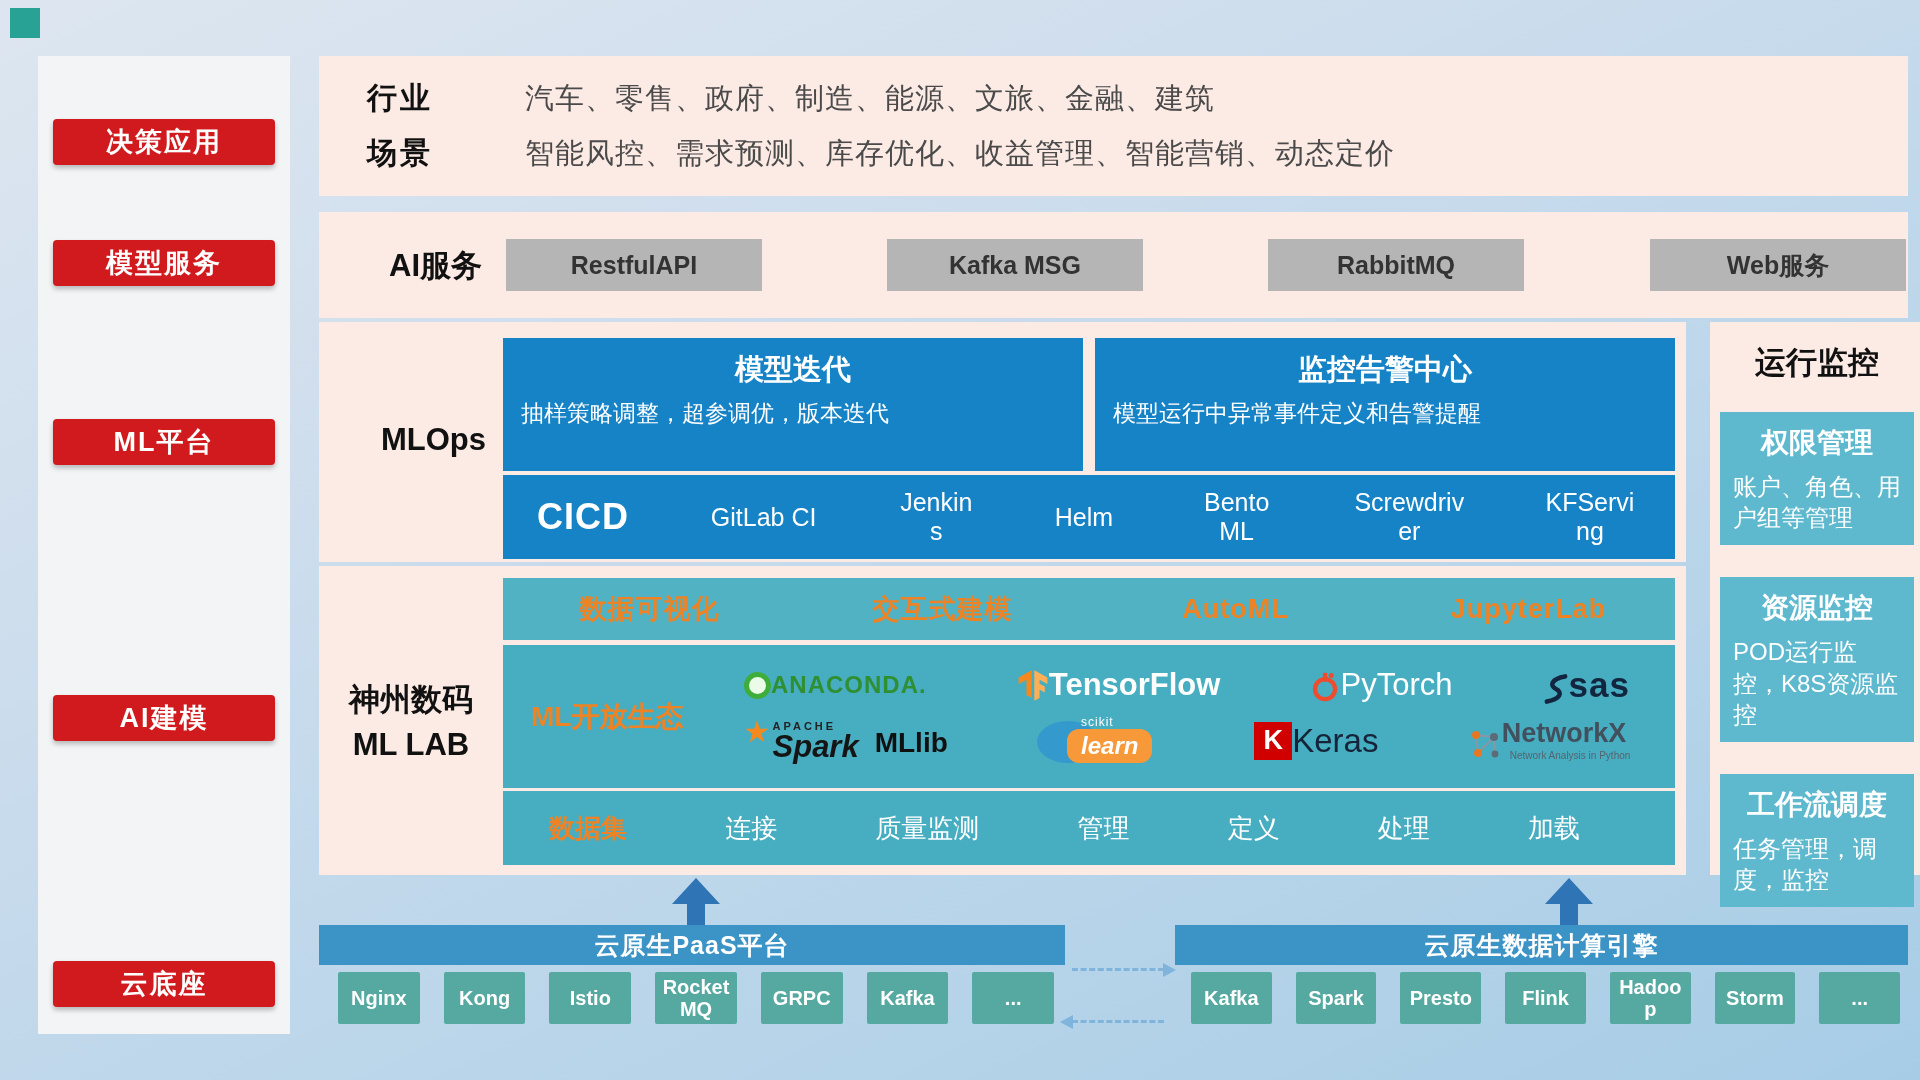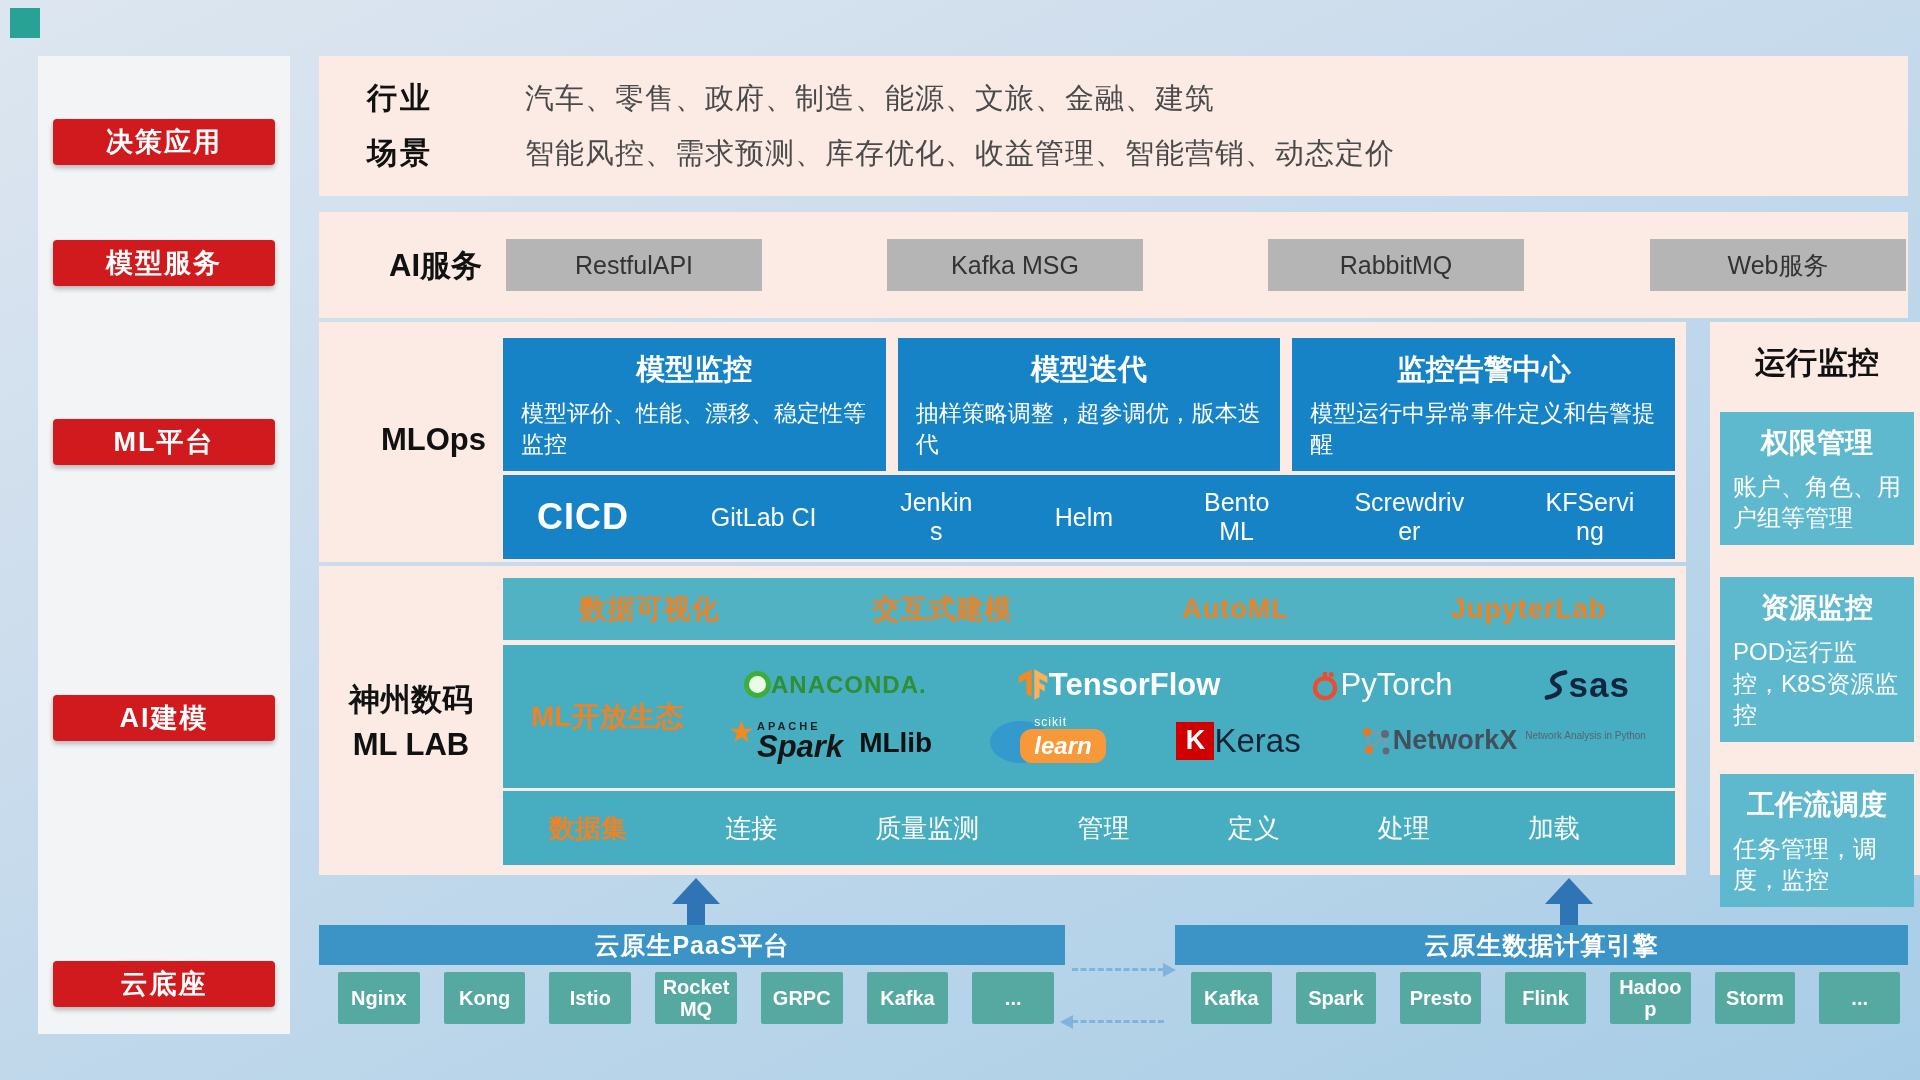--- a/index.html
+++ b/index.html
@@ -21,21 +21,21 @@
   .sec{position:absolute;background:#fcebe5;box-sizing:border-box;}
   .sec-industry{left:319px;top:56px;width:1589px;height:140px;display:flex;flex-direction:column;
     justify-content:space-evenly;padding:8px 20px 8px 48px;}
   .ind-row{display:flex;align-items:center;gap:50px;}
   .ind-label{font-size:30px;font-weight:bold;color:#111;width:108px;letter-spacing:3px;}
   .ind-text{font-size:29px;color:#4a4a4a;letter-spacing:1px;}
 
   .sec-ai{left:319px;top:212px;width:1589px;height:106px;}
   .ai-label{position:absolute;left:70px;top:33px;font-size:31px;font-weight:bold;color:#111;}
   .gray-btn{position:absolute;top:27px;width:256px;height:52px;background:#b5b5b5;color:#333;
-    font-size:25px;font-weight:normal;display:flex;align-items:center;justify-content:center;}
+    font-size:25px;font-weight:bold;display:flex;align-items:center;justify-content:center;}
   .gb-0{left:187px}.gb-1{left:568px}.gb-2{left:949px}.gb-3{left:1331px}
 
   
   .sec-mlops{left:319px;top:322px;width:1367px;height:240px;}
   .mlops-label{position:absolute;left:62px;top:100px;font-size:31px;font-weight:bold;color:#111;}
   .mlops-cards{position:absolute;left:184px;top:16px;width:1172px;height:133px;display:flex;gap:12px;}
   .mcard{flex:1;background:#1583c6;color:#fff;padding:8px 18px;box-sizing:border-box;}
   .mcard-title{text-align:center;font-size:29px;font-weight:bold;margin:4px 0 8px;}
   .mcard-desc{font-size:23px;line-height:1.35;}
   .cicd{position:absolute;left:184px;top:153px;width:1172px;height:84px;background:#1583c6;color:#fff;
@@ -49,41 +49,41 @@
   .mllab-label{position:absolute;left:0;top:112px;width:184px;text-align:center;
     font-size:31px;font-weight:bold;color:#111;line-height:1.45;}
   .mllab-topbtns{position:absolute;left:184px;top:12px;width:1172px;height:62px;display:flex;gap:0;}
   .teal-btn{flex:1;background:#50b2c3;color:#ee8325;font-size:27px;font-weight:bold;
     display:flex;align-items:center;justify-content:center;letter-spacing:1px;}
   .eco{position:absolute;left:184px;top:79px;width:1172px;height:143px;background:#47adc0;
     display:flex;align-items:center;padding-left:28px;box-sizing:border-box;}
   .eco-label{width:168px;font-size:28px;font-weight:bold;color:#ee8325;}
   .eco-rows{flex:1;display:flex;flex-direction:column;gap:8px;justify-content:center;}
   .eco-row{display:flex;align-items:center;justify-content:space-around;}
-  .logo{display:flex;align-items:center;}
+  .logo{display:flex;align-items:flex-end;}
   .ana-icon{width:27px;height:27px;border:5px solid #3ead3a;border-radius:50%;box-sizing:border-box;background:#eafbe7;}
   .ana-text{color:#2f8f33;font-size:24px;font-weight:bold;letter-spacing:1px;}
   .tf-text{color:#fff;font-size:31px;font-weight:bold;}
   .pt-text{color:#fff;font-size:31px;}
   .sas-text{color:#13263f;font-size:35px;font-weight:bold;letter-spacing:1px;}
   .spark-wrap{display:flex;align-items:flex-end;gap:16px;}
   .spark-logo{display:flex;align-items:flex-end;gap:2px;}
   .spark-star{color:#f6891e;font-size:30px;line-height:1;transform:translateY(-14px);}
   .spark-apache{font-size:11px;color:#222;font-weight:bold;letter-spacing:3px;}
   .spark-text{font-size:31px;font-weight:bold;font-style:italic;color:#151515;line-height:0.95;}
   .mllib-text{font-size:28px;font-weight:bold;color:#101010;padding-bottom:2px;}
   .sk-wrap{position:relative;width:128px;height:56px;}
   .sk-blob{position:absolute;left:0;top:8px;width:62px;height:42px;background:#3499cd;border-radius:50%;}
   .sk-badge{position:absolute;left:30px;top:16px;background:#f89939;border-radius:12px;padding:3px 14px;
     color:#fff;font-weight:bold;font-style:italic;font-size:24px;}
   .sk-top{position:absolute;left:44px;top:2px;font-size:12px;color:#fff;letter-spacing:1px;}
   .keras-icon{width:38px;height:38px;background:#d00000;color:#fff;display:flex;align-items:center;
     justify-content:center;font-size:27px;font-weight:bold;}
   .keras-text{font-size:33px;color:#16243a;font-weight:500;}
-  .nx-col{display:flex;flex-direction:row;line-height:1;}
+  .nx-col{display:flex;flex-direction:column;line-height:1;}
   .nx-text{font-size:27px;font-weight:bold;color:#42505d;}
   .nx-sub{font-size:10px;color:#55656f;margin-top:4px;padding-left:8px;}
   .dataset{position:absolute;left:184px;top:225px;width:1172px;height:74px;background:#47adc0;
     display:flex;align-items:center;justify-content:space-between;padding:0 95px 0 46px;
     box-sizing:border-box;color:#fff;font-size:26px;font-family:Liberation Serif, serif;}
   .ds-first{color:#ee8325;font-weight:bold;}
 
   
   .monitor{left:1694px;top:322px;width:214px;height:553px;display:flex;flex-direction:column;
     align-items:center;padding:16px 10px;margin-left:16px;}
@@ -148,24 +148,20 @@
     <div class="gray-btn gb-0">RestfulAPI</div>
     <div class="gray-btn gb-1">Kafka MSG</div>
     <div class="gray-btn gb-2">RabbitMQ</div>
     <div class="gray-btn gb-3">Web服务</div>
   </section>
 
   <section class="sec sec-mlops">
     <span class="mlops-label">MLOps</span>
     <div class="mlops-cards">
       <div class="mcard">
-        <div class="mcard-title">模型监控</div>
-        <div class="mcard-desc">模型评价、性能、漂移、稳定性等监控</div>
-      </div>
-      <div class="mcard">
         <div class="mcard-title">模型迭代</div>
         <div class="mcard-desc">抽样策略调整，超参调优，版本迭代</div>
       </div>
       <div class="mcard">
         <div class="mcard-title">监控告警中心</div>
         <div class="mcard-desc">模型运行中异常事件定义和告警提醒</div>
       </div>
     </div>
     <div class="cicd">
       <span class="cicd-label">CICD</span>

